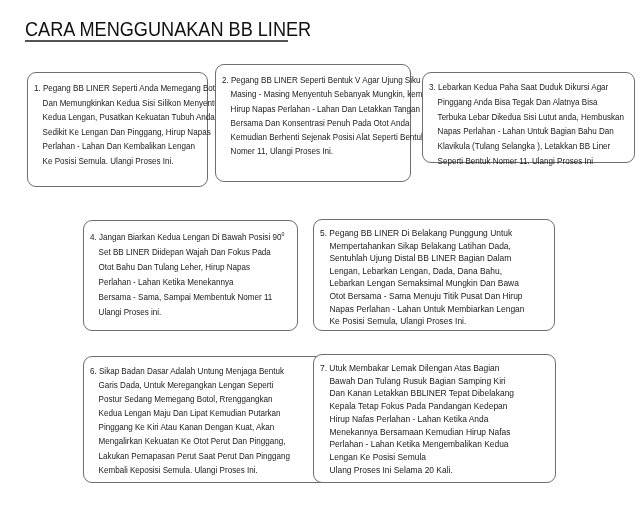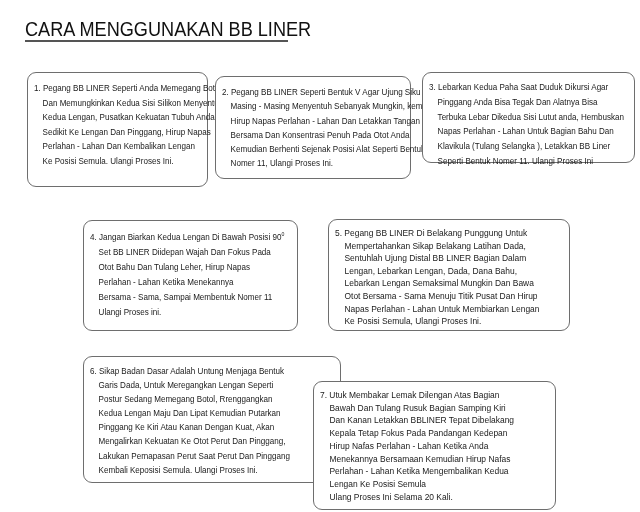--- a/index.html
+++ b/index.html
@@ -21,26 +21,26 @@
       border: 1px solid #6e6e6e; border-radius: 9px; background: #fff;
       padding: 7px 6px 6px 6px;
     }
     .step { font-size: 9.4px; line-height: 14.3px; white-space: nowrap; }
     .step-line { display: block; }
     .step-line.indent { padding-left: 10px; }
     .narrow { transform: scaleX(0.86); transform-origin: left top; }
     .sup { font-size: 6px; vertical-align: super; line-height: 0; }
 
     #box1 { left: 27px; top: 72px; width: 181px; height: 115px; }
-    #box2 { left: 215px; top: 76px; width: 196px; height: 103px; }
+    #box2 { left: 215px; top: 64px; width: 196px; height: 118px; }
     #box3 { left: 422px; top: 72px; width: 213px; height: 91px; }
     #box4 { left: 83px; top: 220px; width: 215px; height: 111px; }
-    #box5 { left: 328px; top: 219px; width: 242px; height: 112px; }
+    #box5 { left: 313px; top: 219px; width: 242px; height: 112px; }
     #box6 { left: 83px; top: 356px; width: 258px; height: 127px; }
-    #box7 { left: 313px; top: 354px; width: 243px; height: 129px; margin-top: 27px; }
+    #box7 { left: 313px; top: 354px; width: 243px; height: 129px; }
 
     #box1 .step { line-height: 14.6px; padding-top: 1px; }
     #box2 .step { line-height: 14.3px; padding-top: 1px; }
     #box3 .step { line-height: 14.8px; padding-top: 0px; }
     #box4 .step { line-height: 15.0px; padding-top: 1px; }
     #box5 .step { line-height: 12.6px; font-size: 8.9px; }
     #box6 .step { line-height: 14.1px; }
     #box7 .step { line-height: 12.7px; font-size: 8.9px; }
   </style>
 </head>

